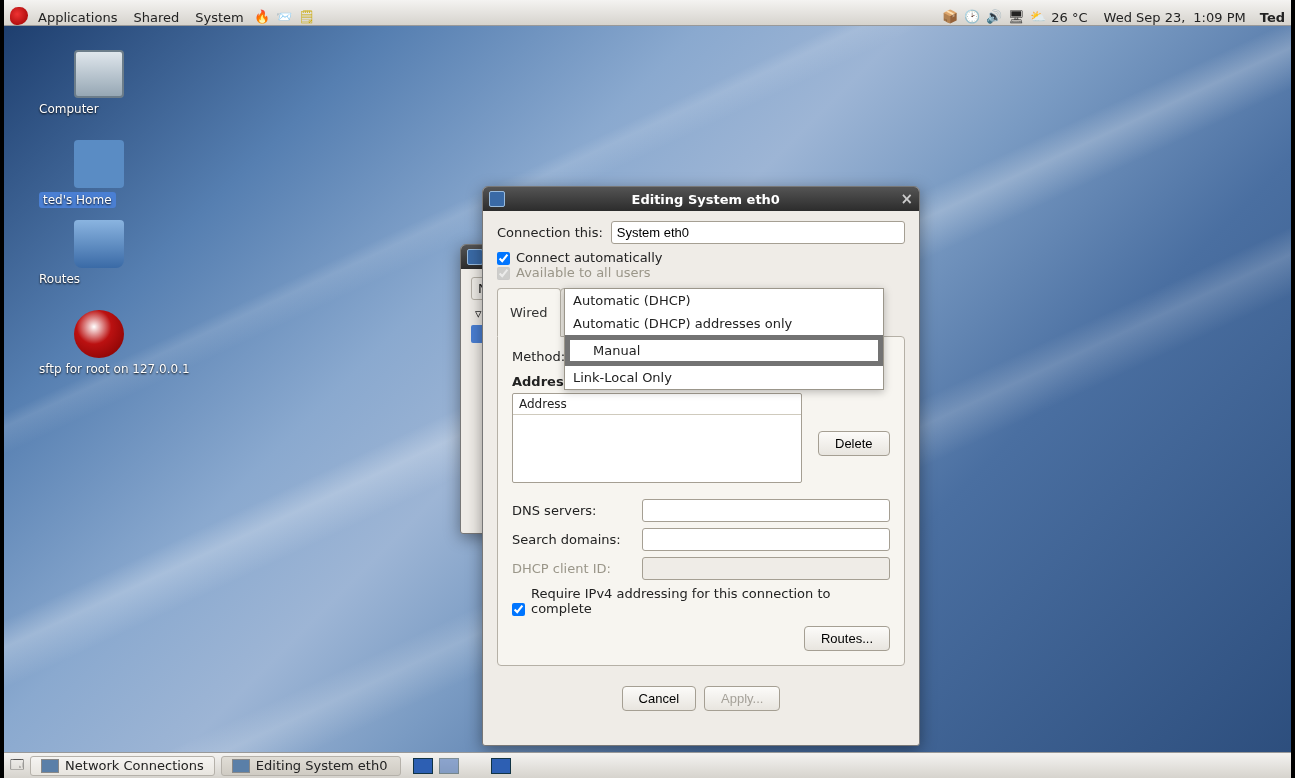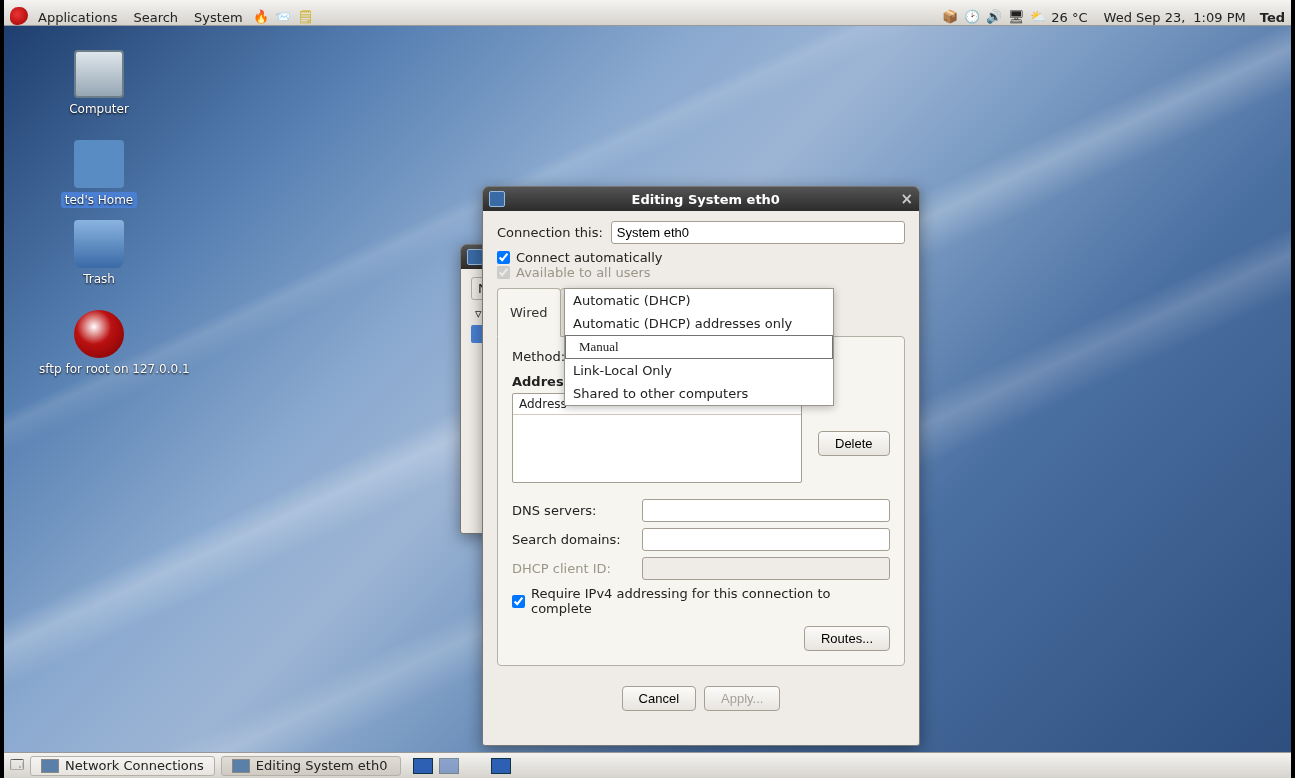--- a/index.html
+++ b/index.html
@@ -19,21 +19,21 @@
   .panel .spacer{flex:1;}
   .panel .pico{width:18px;height:18px;display:inline-flex;align-items:center;justify-content:center;}
   .ff{color:#e60;}
   
   .taskbar{position:absolute;left:0;right:0;bottom:0;height:26px;background:linear-gradient(#f4f3f1,#d6d3cd);border-top:1px solid #999;display:flex;align-items:center;padding:0 6px;gap:6px;}
   .taskbtn{display:flex;align-items:center;gap:6px;border:1px solid #b5b1aa;background:linear-gradient(#f5f4f2,#e8e5df);padding:2px 10px;border-radius:3px;height:20px;min-width:180px;}
   .taskbtn.active{background:linear-gradient(#e0ddd6,#cfcbc3);}
   .wsico{width:18px;height:14px;background:#5a7fa8;border:1px solid #888;}
   .trayblue{width:20px;height:16px;background:#2d5fb3;border:1px solid #134;}
   
-  .dicon{position:absolute;text-align:center;color:#fff;text-shadow:0 1px 2px #000;font-size:12px;width:120px;}
+  .dicon{position:absolute;text-align:left;color:#fff;text-shadow:0 1px 2px #000;font-size:12px;width:120px;}
   .dicon .g{width:50px;height:48px;margin:0 auto 4px;}
   .dicon.sel .lbl{background:#4a7fd3;border-radius:3px;padding:1px 4px;display:inline-block;}
   .comp .g{background:linear-gradient(#dfe6ec,#96a7b4);border:2px solid #6c7d8a;border-radius:4px;}
   .home .g{background:#5a8cc4;border-radius:4px;}
   .trash .g{background:linear-gradient(#8ab4e0,#3a6aa6);border-radius:4px 4px 8px 8px;}
   .rh .g{background:radial-gradient(circle at 40% 35%,#fff,#b11 40%,#700);border-radius:50%;}
   
   .win{position:absolute;background:#efece7;border:1px solid #777;border-radius:6px 6px 3px 3px;box-shadow:0 4px 16px rgba(0,0,0,.4);}
   .titlebar{height:24px;background:linear-gradient(#545454,#2c2c2c);color:#fff;border-radius:5px 5px 0 0;display:flex;align-items:center;font-weight:bold;font-size:13px;padding:0 6px;}
   .titlebar .wic{width:16px;height:16px;background:#3a6aa6;border:1px solid #9bd;border-radius:2px;margin-right:6px;flex:none;}
@@ -41,49 +41,49 @@
   .titlebar .x{color:#ccc;cursor:pointer;font-size:15px;}
   
   .ncwin{left:456px;top:244px;width:440px;height:290px;}
   
   .edwin{left:478px;top:186px;width:438px;height:560px;}
   .edbody{padding:10px 14px 8px;}
   .row{display:flex;align-items:center;margin-bottom:6px;gap:8px;}
   .lbl{white-space:nowrap;}
   input.tx{flex:1;border:1px solid #a59f93;background:#fff;padding:3px 5px;font-size:13px;border-radius:3px;}
   input.tx.dis{background:#efece7;color:#999;}
-  .chk{display:flex;align-items:center;gap:6px;}
+  .chk{display:flex;align-items:flex-end;gap:6px;}
   .chk input{margin:0;}
   .disabled{color:#9a9689;}
   
   .tabs{display:flex;margin-top:8px;border-bottom:0;}
   .tab{border:1px solid #b5b0a6;background:#ece9e2;padding:16px 12px;border-radius:4px 4px 0 0;margin-right:-1px;color:#333;}
   .tab.act{background:#f7f5f0;border-bottom:1px solid #f7f5f0;z-index:2;position:relative;}
   .tabpg{border:1px solid #b5b0a6;background:#f7f5f0;border-radius:0 4px 4px 4px;padding:12px 14px 14px;margin-top:-1px;margin-bottom:12px;}
   .sect{font-weight:bold;margin:10px 0 4px;}
   .addrbox{border:1px solid #a59f93;background:#fff;height:90px;width:290px;border-radius:2px;}
   .addrhead{border-bottom:1px solid #cfcabd;padding:3px 6px;font-size:12px;}
   .sidebtns{display:flex;flex-direction:column;gap:6px;margin-left:8px;}
   .btn{border:1px solid #a59f93;background:linear-gradient(#fcfbf9,#e8e5df);padding:4px 16px;border-radius:4px;cursor:pointer;font-size:13px;}
   .btn.dis{color:#a5a199;}
   .dlgbtns{display:flex;justify-content:center;gap:8px;padding:0 14px 12px;}
   
-  .ddpop{position:absolute;left:560px;top:288px;width:270px;background:#fff;border:1px solid #9b968b;z-index:50;box-shadow:0 2px 8px rgba(0,0,0,.25);}
+  .ddpop{position:absolute;left:560px;top:288px;width:320px;background:#fff;border:1px solid #9b968b;z-index:50;box-shadow:0 2px 8px rgba(0,0,0,.25);}
   .ddpop .it{padding:4px 8px;cursor:pointer;font-size:13px;}
-  .ddpop .it.hl{border:1px solid #737373;padding:3px 13px;font-family:Liberation Serif, serif;}
+  .ddpop .it.hl{border:5px solid #737373;padding:3px 23px;}
 </style>
 </head>
 <body>
 
 <div class="screen">
 
   <div class="panel">
     <span class="redhat"></span>
     <span class="menu">Applications</span>
-    <span class="menu">Search</span>
+    <span class="menu">Shared</span>
     <span class="menu">System</span>
     <span class="pico ff">🔥</span>
     <span class="pico">📨</span>
     <span class="pico" style="color:#c9a800">🗒</span>
     <span class="spacer"></span>
     <span class="pico">📦</span>
     <span class="pico">🕑</span>
     <span class="pico">🔊</span>
     <span class="pico">🖥</span>
     <span class="pico">⛅</span>
@@ -97,21 +97,21 @@
   <div class="dicon comp" style="left:35px;top:50px">
     <div class="g"></div>
     <span class="lbl">Computer</span>
   </div>
   <div class="dicon home sel" style="left:35px;top:140px">
     <div class="g"></div>
     <span class="lbl">ted's Home</span>
   </div>
   <div class="dicon trash" style="left:35px;top:220px">
     <div class="g"></div>
-    <span class="lbl">Trash</span>
+    <span class="lbl">Routes</span>
   </div>
   <div class="dicon rh" style="left:35px;top:310px">
     <div class="g"></div>
     <span class="lbl">sftp for root on 127.0.0.1</span>
   </div>
 
   <div class="win ncwin">
     <div class="titlebar">
       <span class="wic"></span>
       <span class="ttl">Network Connections</span>
@@ -187,21 +187,20 @@
       <button class="btn">Cancel</button>
       <button class="btn dis">Apply...</button>
     </div>
   </div>
 
   <div class="ddpop">
     <div class="it">Automatic (DHCP)</div>
     <div class="it">Automatic (DHCP) addresses only</div>
     <div class="it hl">Manual</div>
     <div class="it">Link-Local Only</div>
-    <div class="it">Shared to other computers</div>
   </div>
 
   <div class="taskbar">
     <span class="pico">🗔</span>
     <div class="taskbtn">
       <span class="wsico"></span>
       <span>Network Connections</span>
     </div>
     <div class="taskbtn active">
       <span class="wsico"></span>

